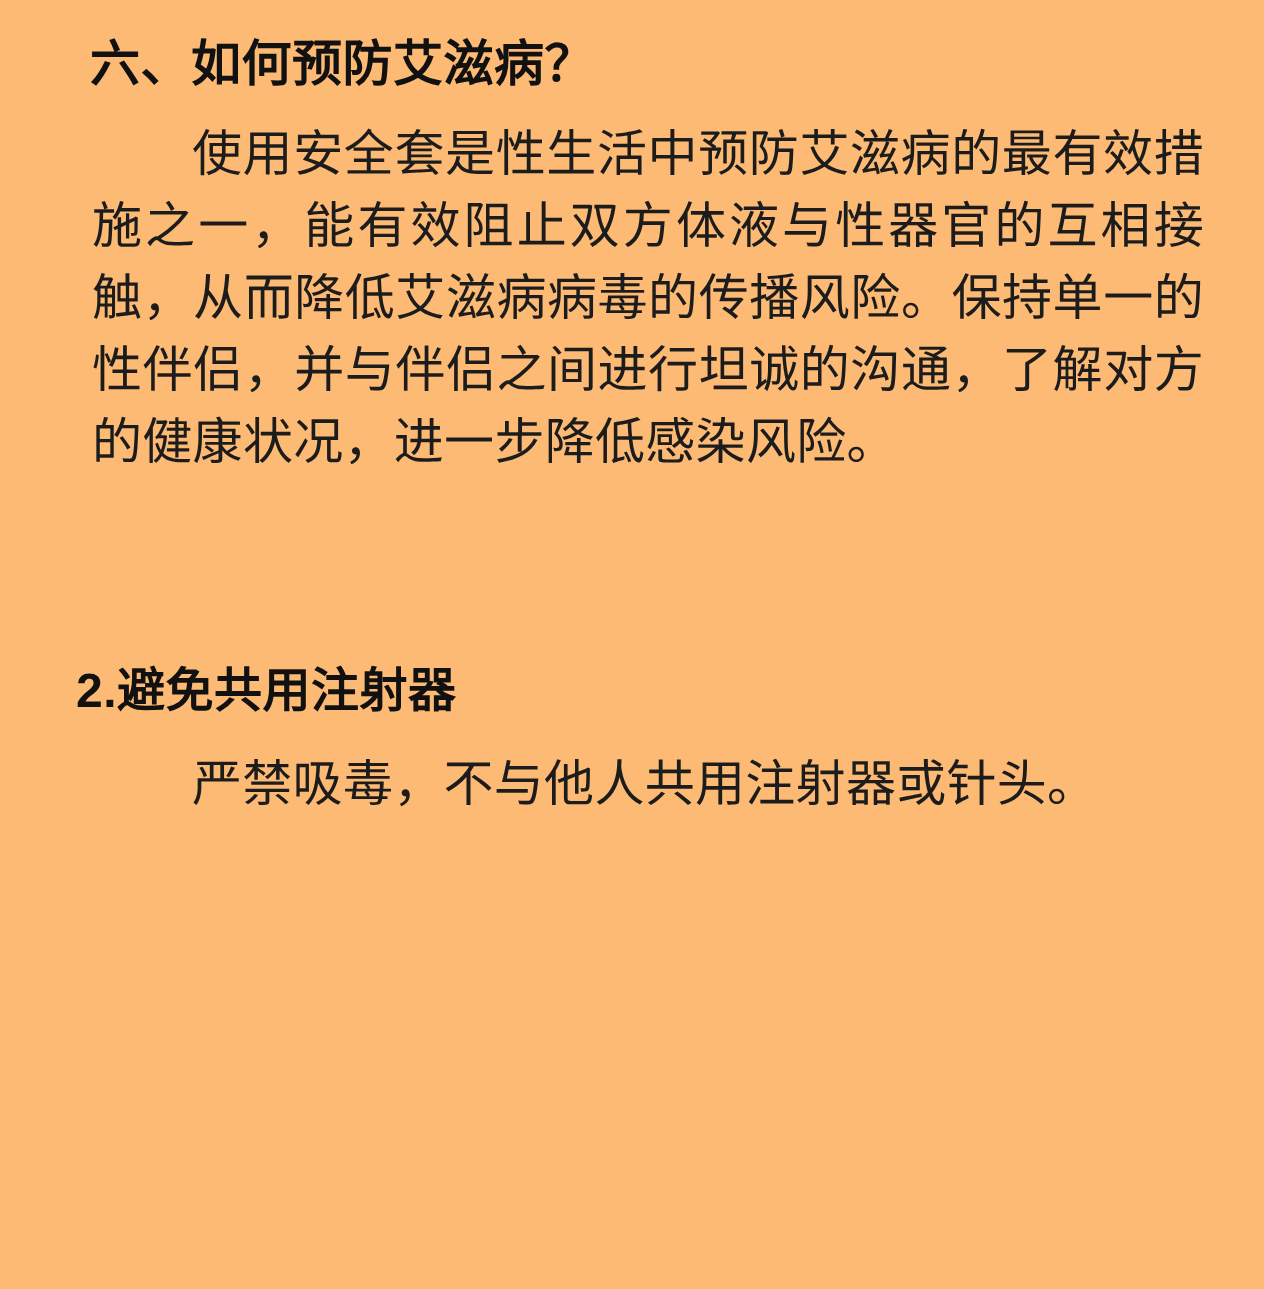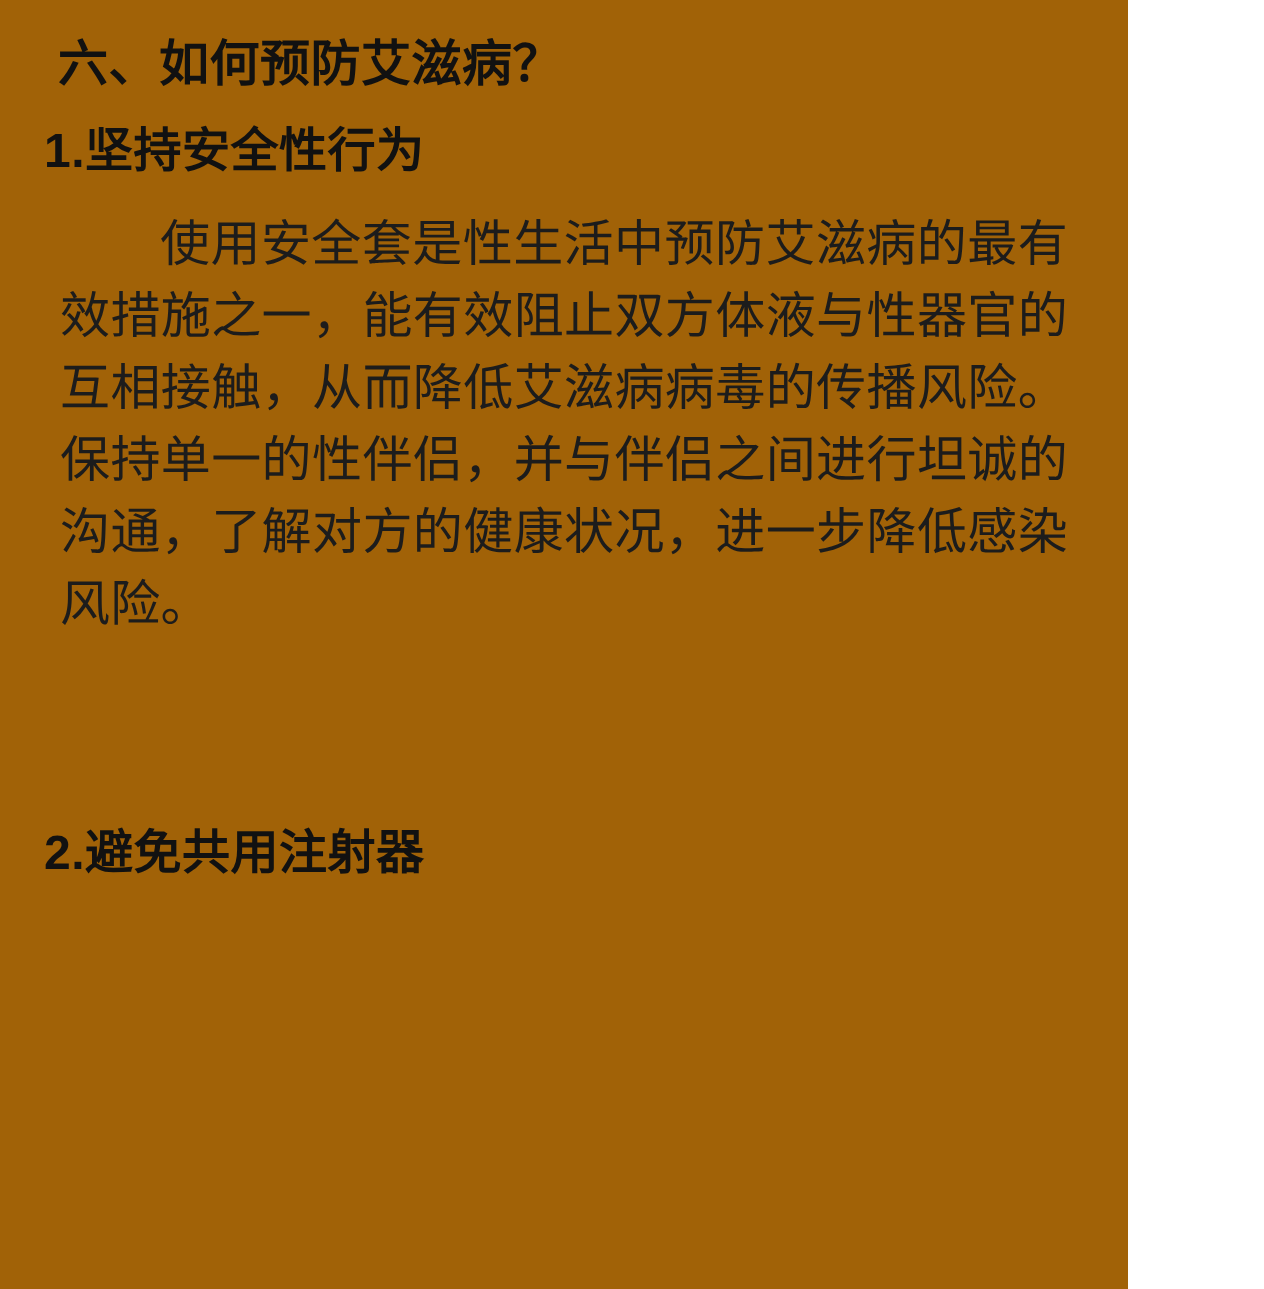--- a/index.html
+++ b/index.html
@@ -8,25 +8,25 @@
     background: #ffffff;
   }
   body {
     width: 1264px;
     min-height: 1289px;
     font-family: "Liberation Sans", "DejaVu Sans", sans-serif;
     color: #1a1a1a;
     -webkit-font-smoothing: antialiased;
   }
   .page {
-    width: 1128px;
+    width: 1264px;
     min-height: 1289px;
     box-sizing: border-box;
-    padding: 18px 44px 10px 44px;
-    background: #a16207;
+    padding: 18px 44px 10px 76px;
+    background: #fdba74;
   }
   .section-heading {
     font-size: 50px;
     font-weight: 700;
     line-height: 1.28;
     letter-spacing: 0.5px;
     margin: 14px 0 22px 14px;
     color: #111111;
   }
   .sub-heading {
@@ -56,22 +56,22 @@
   }
   .spacer-lg { height: 70px; }
 </style>
 </head>
 <body>
 
 <div class="page">
 
   <h1 class="section-heading">六、如何预防艾滋病？</h1>
 
-  <h2 class="sub-heading">1.坚持安全性行为</h2>
 
   <p class="body-text">使用安全套是性生活中预防艾滋病的最有效措施之一，能有效阻止双方体液与性器官的互相接触，从而降低艾滋病病毒的传播风险。保持单一的性伴侣，并与伴侣之间进行坦诚的沟通，了解对方的健康状况，进一步降低感染风险。</p>
 
   <div class="spacer-lg"></div>
 
   <h2 class="sub-heading second">2.避免共用注射器</h2>
 
+  <p class="body-text last">严禁吸毒，不与他人共用注射器或针头。</p>
 
 </div>
 
 </body></html>

